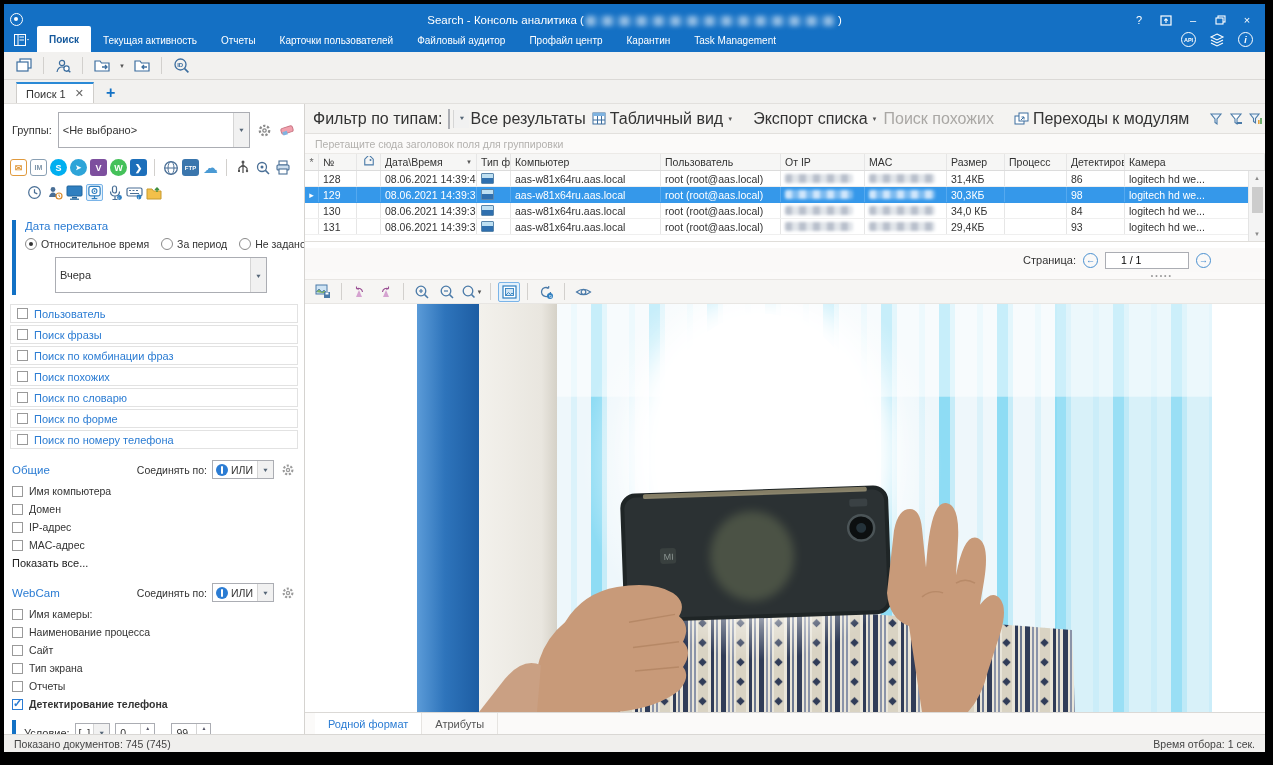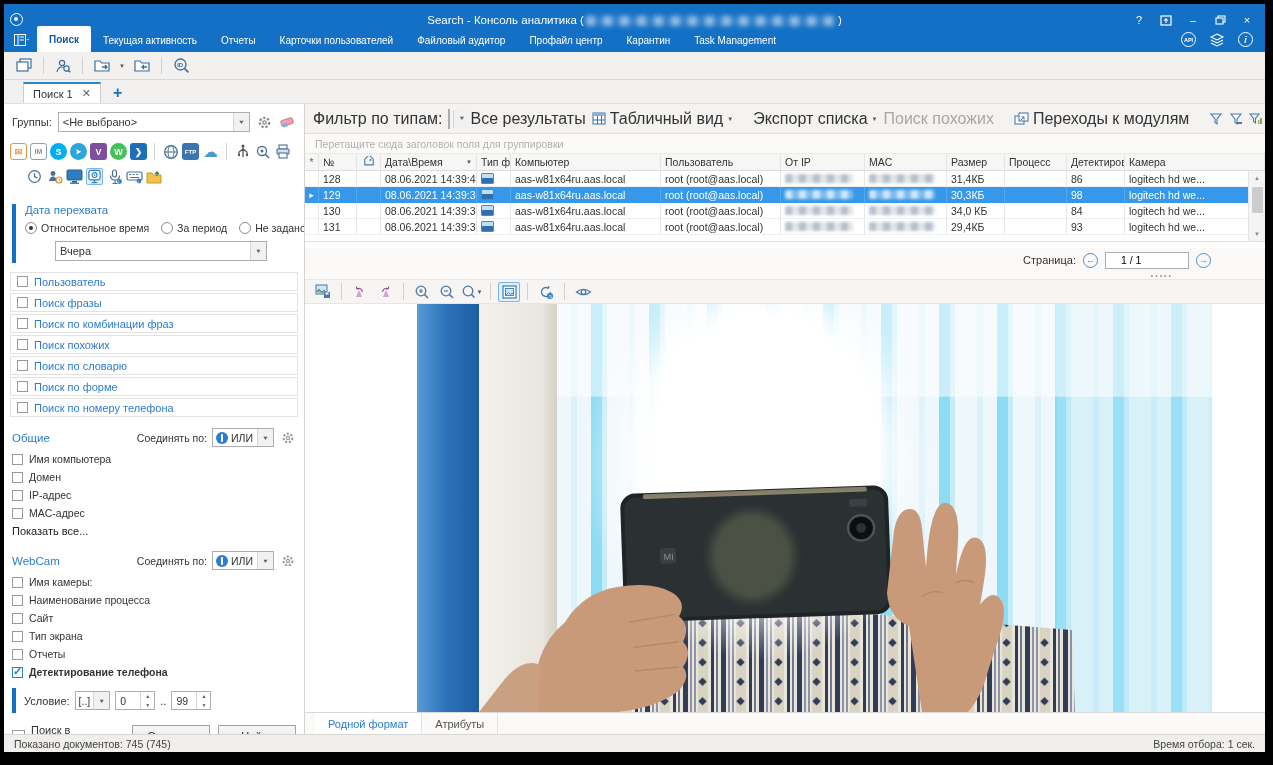--- a/index.html
+++ b/index.html
@@ -26,33 +26,33 @@
   .mtab.active{background:#fff;color:#15599c;font-weight:bold;border-radius:2px 2px 0 0;padding-bottom:7px}
   .menubar-right{margin-left:auto;display:flex;align-items:center;gap:13px;padding:0 12px 5px}
   .ring-ico{width:15px;height:15px;border:1.2px solid #fff;border-radius:50%;display:flex;align-items:center;justify-content:center;font-size:5.5px;font-weight:bold}
 
   
   .toolbar{height:28px;background:#f2f1ef;border-bottom:1px solid #dbd9d6;display:flex;align-items:center;gap:3px;padding-left:8px;flex:0 0 auto}
   .tbtn{height:22px;min-width:24px;display:flex;align-items:center;justify-content:center;border-radius:2px;padding:0 2px}
   .vsep{width:1px;height:17px;background:#d2d0cd;margin:0 4px}
 
   
-  .tabstrip{height:23px;background:#f2f1ef;display:flex;align-items:flex-end;padding-left:19px;flex:0 0 auto}
+  .tabstrip{height:23px;background:#f2f1ef;display:flex;align-items:flex-end;padding-left:12px;flex:0 0 auto}
   .dtab{background:#fff;border:1px solid #cfcdca;border-bottom:none;border-top:2px solid #2b8ad6;height:21px;display:flex;align-items:center;gap:9px;padding:0 9px;font-size:11px;color:#333}
   .dtab .close{color:#666;font-size:11px}
   .addtab{color:#1271c5;font-weight:bold;font-size:16px;padding:0 12px 1px}
 
   
   .content{flex:1;display:flex;background:#fff;min-height:0;border-top:1px solid #e2e0dd}
   .left{width:301px;border-right:1px solid #d5d3d0;display:flex;flex-direction:column;background:#fff;overflow:hidden;flex:0 0 auto}
   .results{flex:1;display:flex;flex-direction:column;min-width:0}
 
   
   .groups-row{display:flex;align-items:center;gap:6px;padding:8px 8px 5px}
-  .select{border:1px solid #abadb3;background:#fff;height:20px;display:flex;align-items:center;flex:1;min-width:0}
+  .select{border:1px solid #abadb3;background:#fff;height:36px;display:flex;align-items:center;flex:1;min-width:0}
   .select .val{padding-left:4px;flex:1;white-space:nowrap;overflow:hidden}
   .caretbox{width:16px;height:100%;border-left:1px solid #d5d5d5;background:#f1f1f1;display:flex;align-items:center;justify-content:center;color:#567;font-size:7px;flex:0 0 auto}
   .caretbox::after{content:"▼";transform:scaleY(.8)}
   .chan-rows{padding:2px 6px 4px}
   .chan-row{display:flex;align-items:center;gap:3px;height:25px}
   .chan-row.second{padding-left:16px}
   .chip{width:17px;height:17px;border-radius:3px;display:flex;align-items:center;justify-content:center;color:#fff;font-size:9px;font-weight:bold;flex:0 0 auto}
   .chip.round{border-radius:50%}
   .ico17{width:17px;height:17px;display:flex;align-items:center;justify-content:center;flex:0 0 auto}
   .sel-ico{border:1px solid #7ab4e8;background:#e4f1fb;border-radius:2px}

